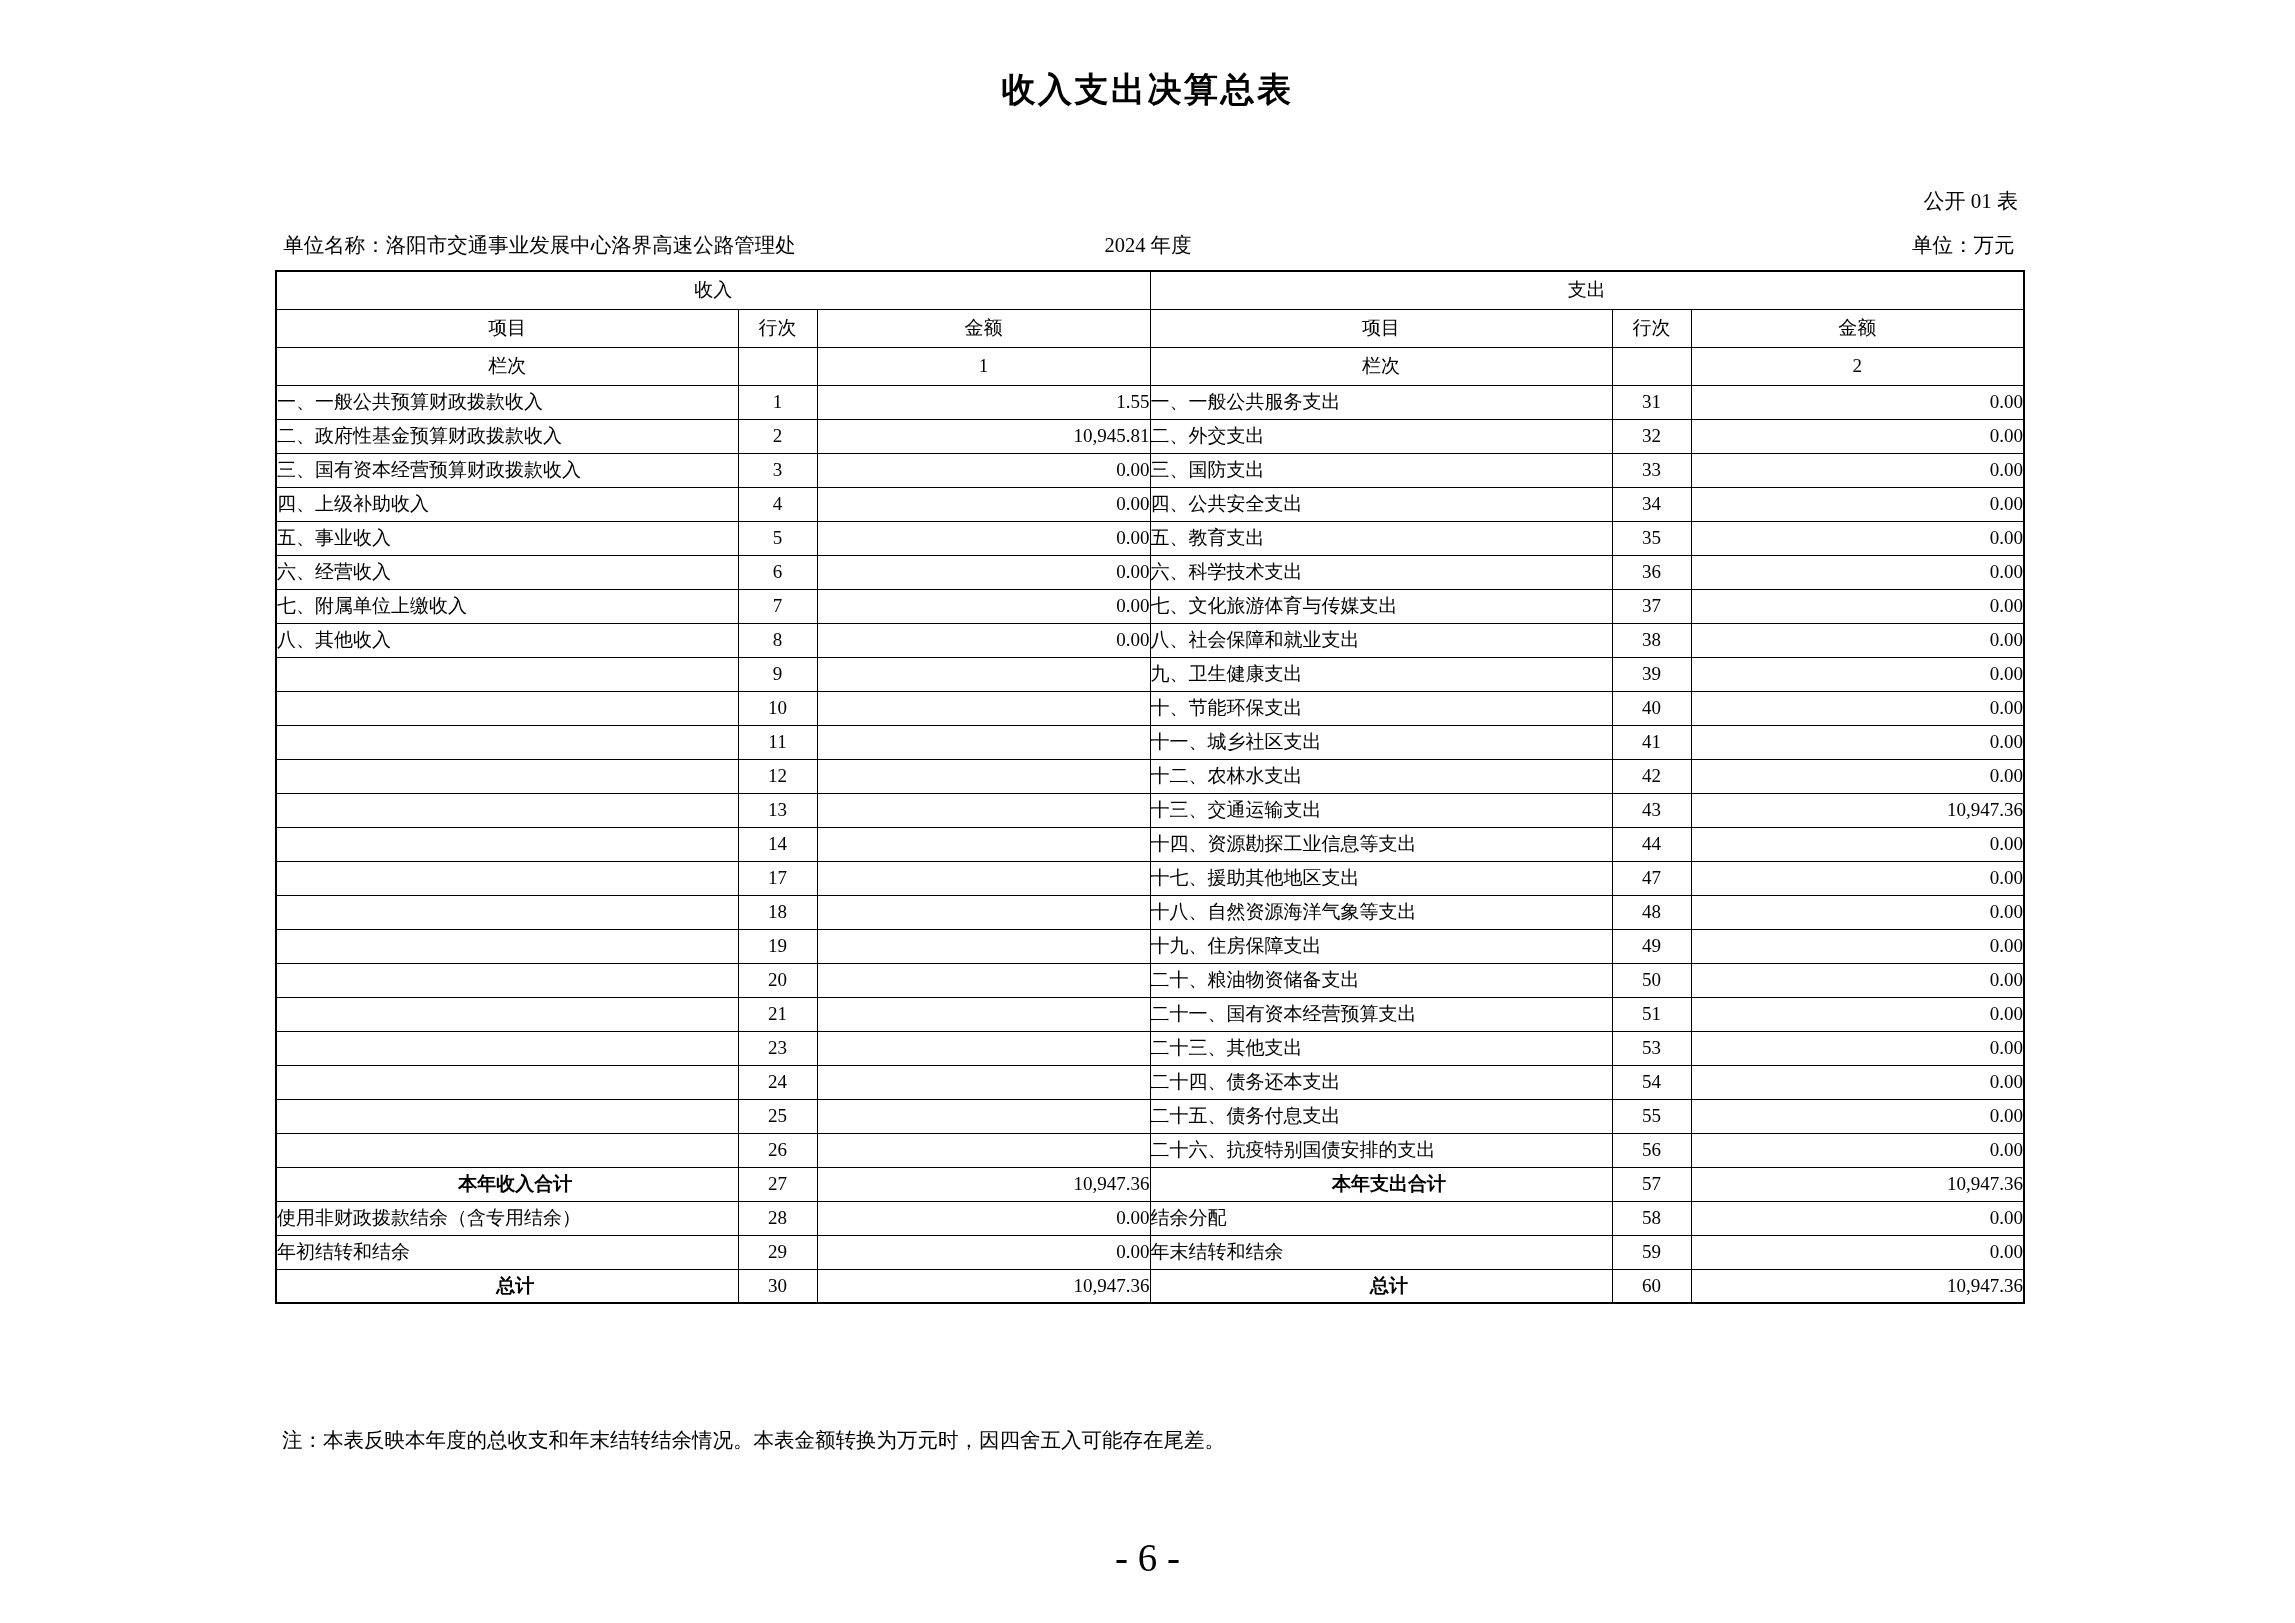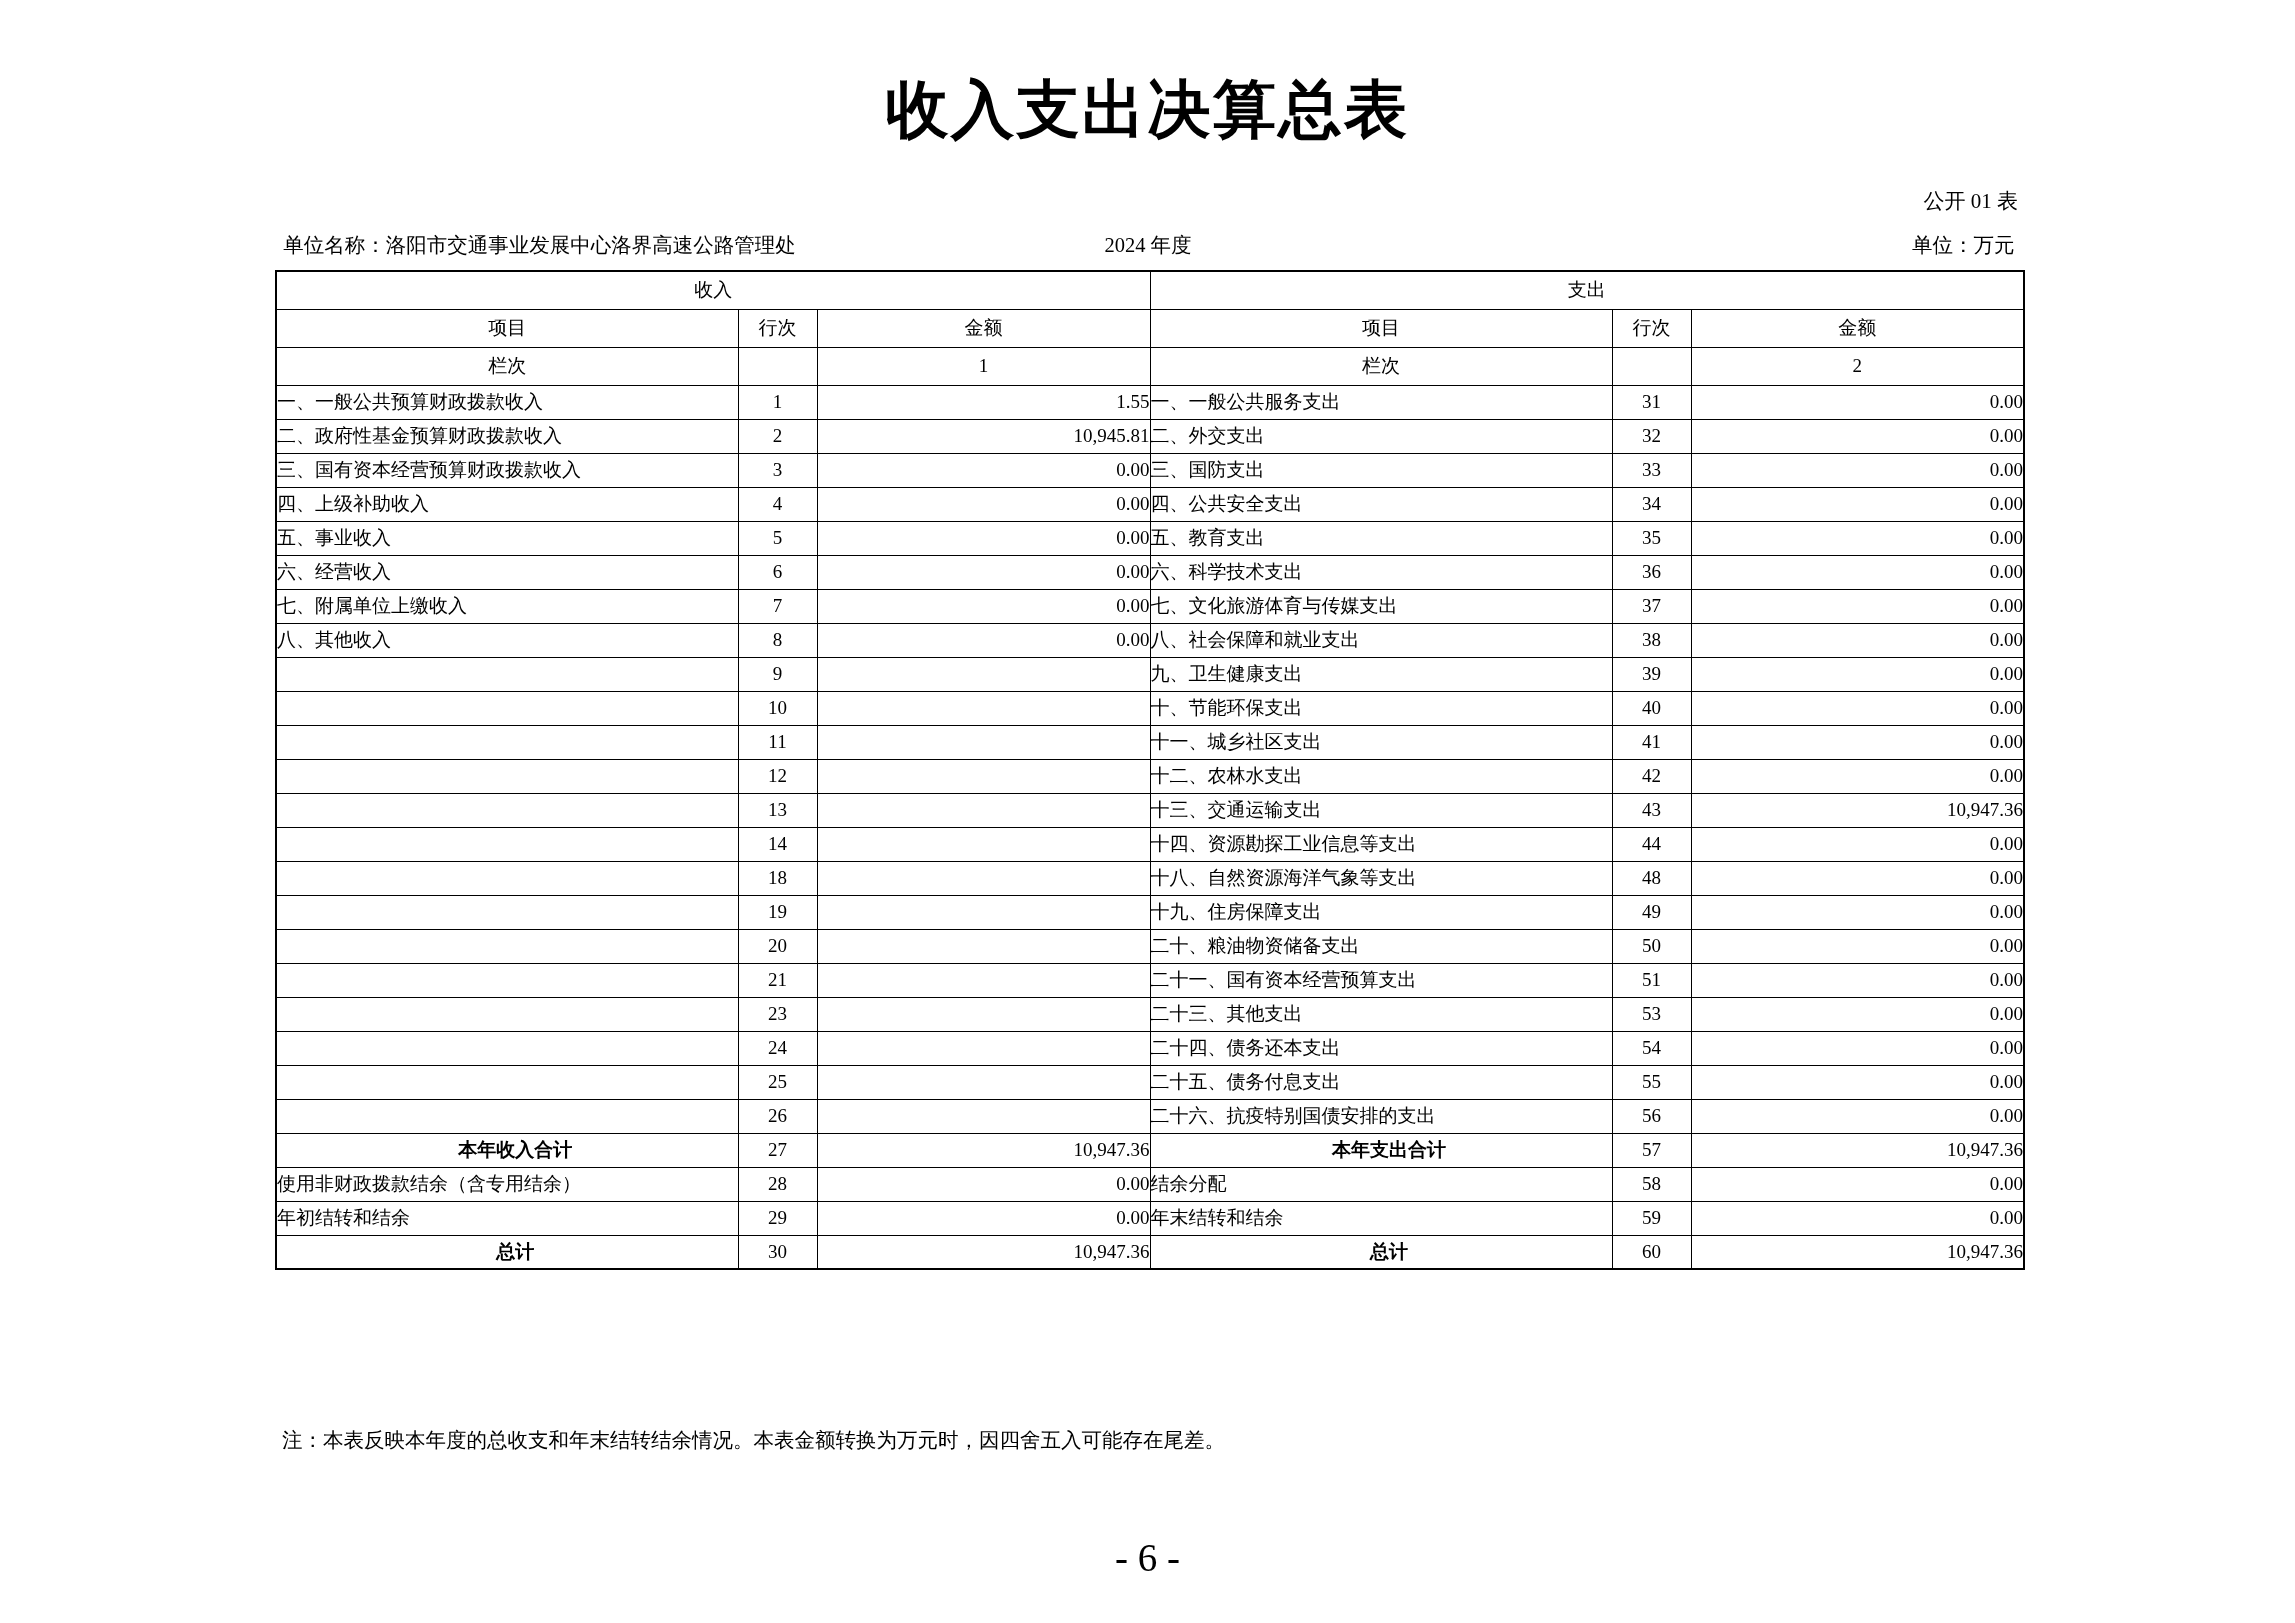--- a/index.html
+++ b/index.html
@@ -7,21 +7,21 @@
     position:relative;
     width:2295px; height:1624px;
     background:#ffffff;
     font-family:"Liberation Serif","DejaVu Serif",serif;
     color:#000;
     overflow:hidden;
   }
   .title {
     position:absolute; top:67px; left:0; width:100%;
     text-align:center;
-    font-size:63px; font-weight:700; letter-spacing:2.5px;
+    font-size:34px; font-weight:700; letter-spacing:2.5px;
   }
   .doc-label {
     position:absolute; top:187px; right:277px;
     font-size:21px;
     margin-left:32px;
   }
   .meta {
     position:absolute; top:231px; left:275px; width:1746px; height:29.5px;
     font-size:20.5px;
   }
@@ -215,20 +215,28 @@
         <tr>
           <td class="c-item"></td>
           <td class="c-line">14</td>
           <td class="c-amount"></td>
           <td class="c-item">十四、资源勘探工业信息等支出</td>
           <td class="c-line">44</td>
           <td class="c-amount">0.00</td>
         </tr>
         <tr>
           <td class="c-item"></td>
+          <td class="c-line">17</td>
+          <td class="c-amount"></td>
+          <td class="c-item">十七、援助其他地区支出</td>
+          <td class="c-line">47</td>
+          <td class="c-amount">0.00</td>
+        </tr>
+        <tr>
+          <td class="c-item"></td>
           <td class="c-line">18</td>
           <td class="c-amount"></td>
           <td class="c-item">十八、自然资源海洋气象等支出</td>
           <td class="c-line">48</td>
           <td class="c-amount">0.00</td>
         </tr>
         <tr>
           <td class="c-item"></td>
           <td class="c-line">19</td>
           <td class="c-amount"></td>

